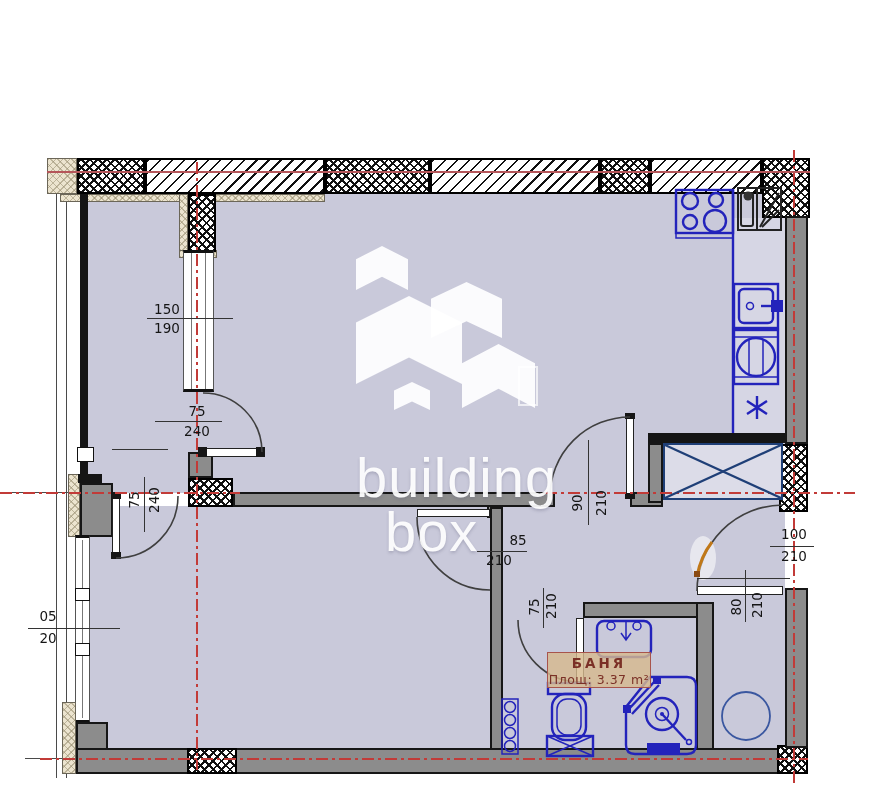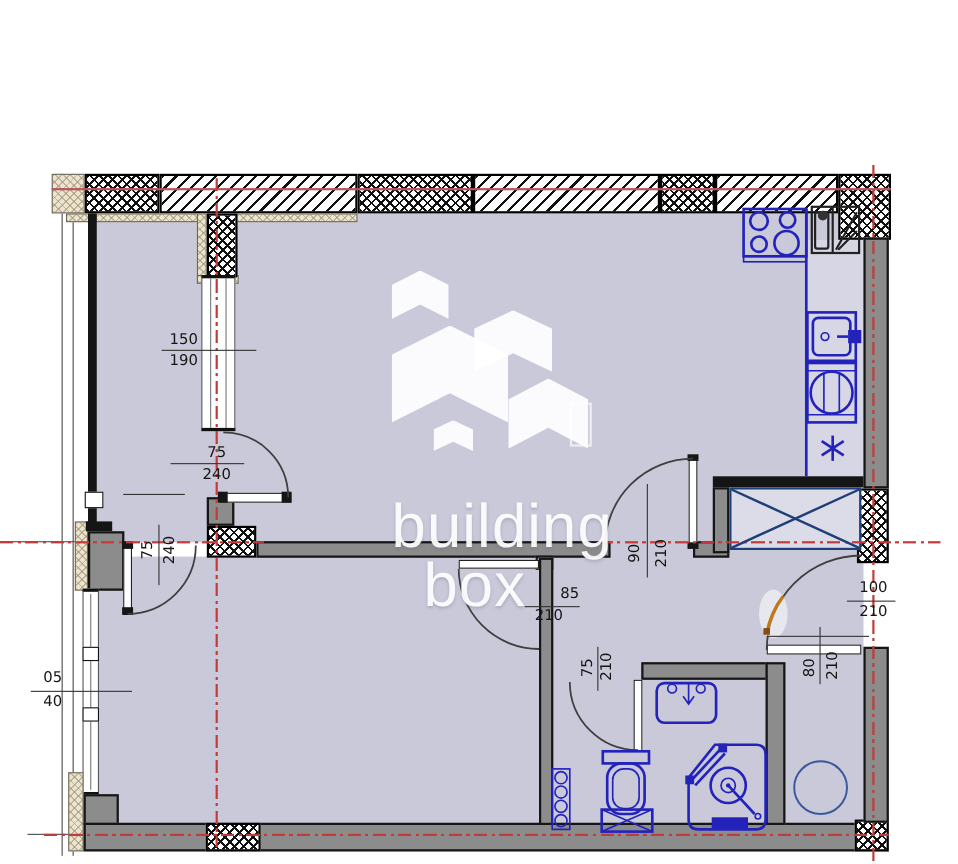--- a/index.html
+++ b/index.html
@@ -251,22 +251,26 @@
   <div class="dimline" style="left:745px;top:570px;width:1px;height:52px;"></div>
   <div class="dim rot" style="left:721px;top:600px;width:30px;height:14px;">80</div>
   <div class="dim rot" style="left:737px;top:598px;width:40px;height:14px;">210</div>
 
   <div class="dimline" style="left:543px;top:588px;width:1px;height:40px;"></div>
   <div class="dim rot" style="left:519px;top:600px;width:30px;height:14px;">75</div>
   <div class="dim rot" style="left:531px;top:599px;width:40px;height:14px;">210</div>
 
   <div class="dim" style="left:30px;top:609px;width:36px;height:15px;text-align:center;">05</div>
   <div class="dimline" style="left:28px;top:628px;width:92px;height:1px;"></div>
-  <div class="dim" style="left:30px;top:631px;width:36px;height:15px;">40</div>
-
+  <div class="dim" style="left:30px;top:631px;width:36px;height:15px;">20</div>
+
+  <div id="bathbox" style="left:547px;top:652px;width:104px;height:36px;">
+    <div class="bname">БАНЯ</div>
+    <div class="barea">Площ: 3.37 m²</div>
+  </div>
 
   <div class="house" style="left:356px;top:246px;width:52px;height:44px;"></div>
   <div class="house" style="left:356px;top:296px;width:106px;height:88px;"></div>
   <div class="house" style="left:431px;top:282px;width:71px;height:56px;"></div>
   <div class="house" style="left:462px;top:344px;width:73px;height:64px;"></div>
   <div class="house" style="left:394px;top:382px;width:36px;height:28px;"></div>
   <div class="sq-outline" style="left:518px;top:366px;width:20px;height:40px;"></div>
   <div class="wmtext" style="left:356px;top:450px;">building</div>
   <div class="wmtext" style="left:356px;top:504px;margin-left:29px;">box</div>
 

